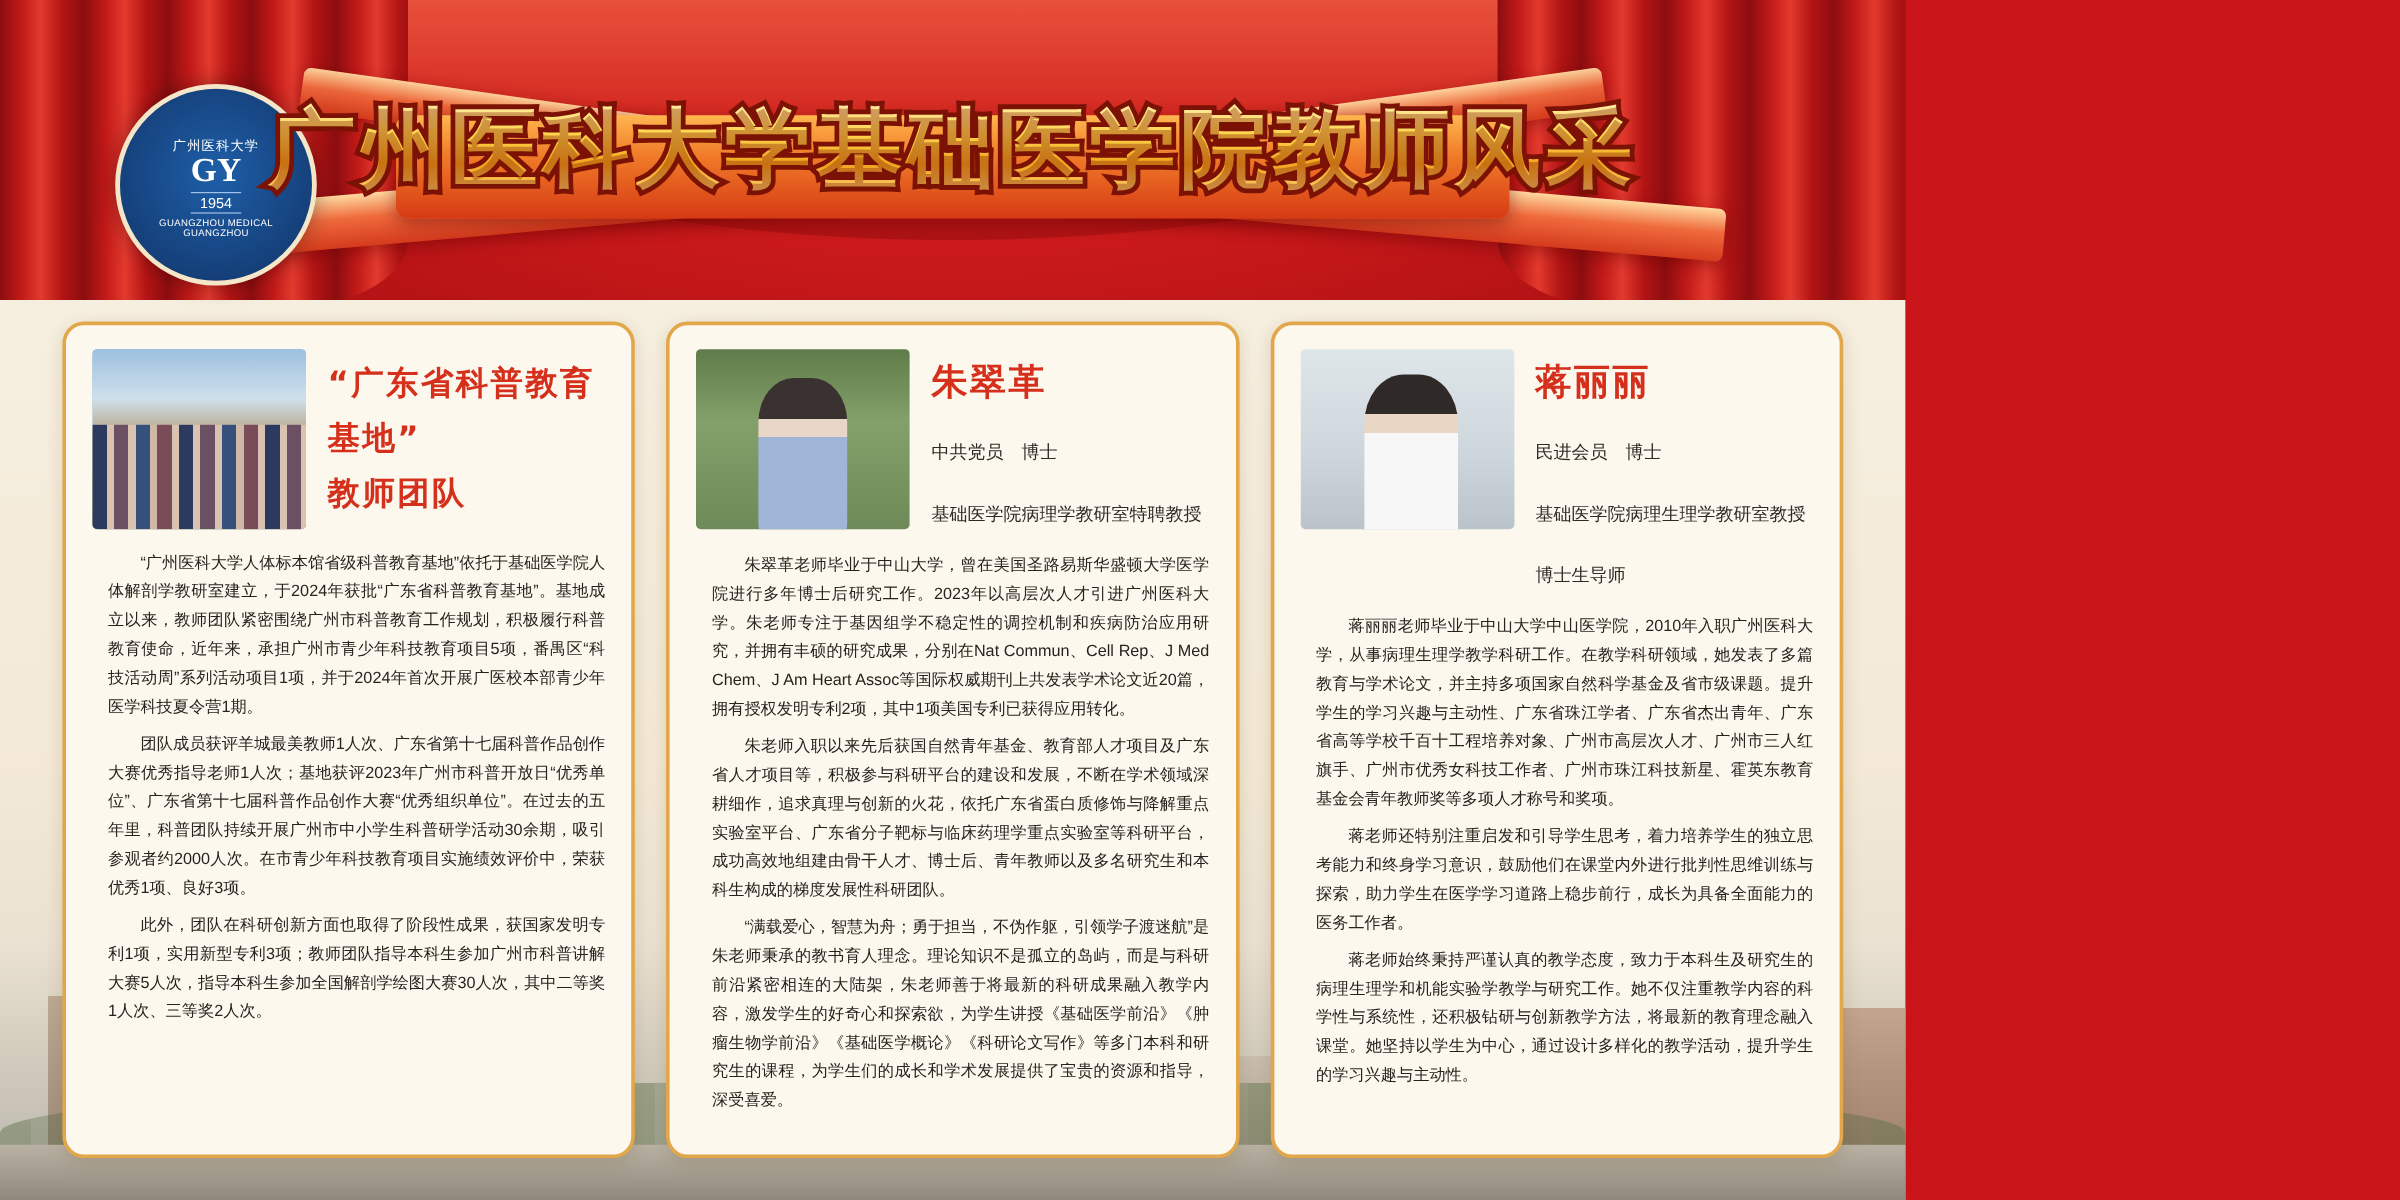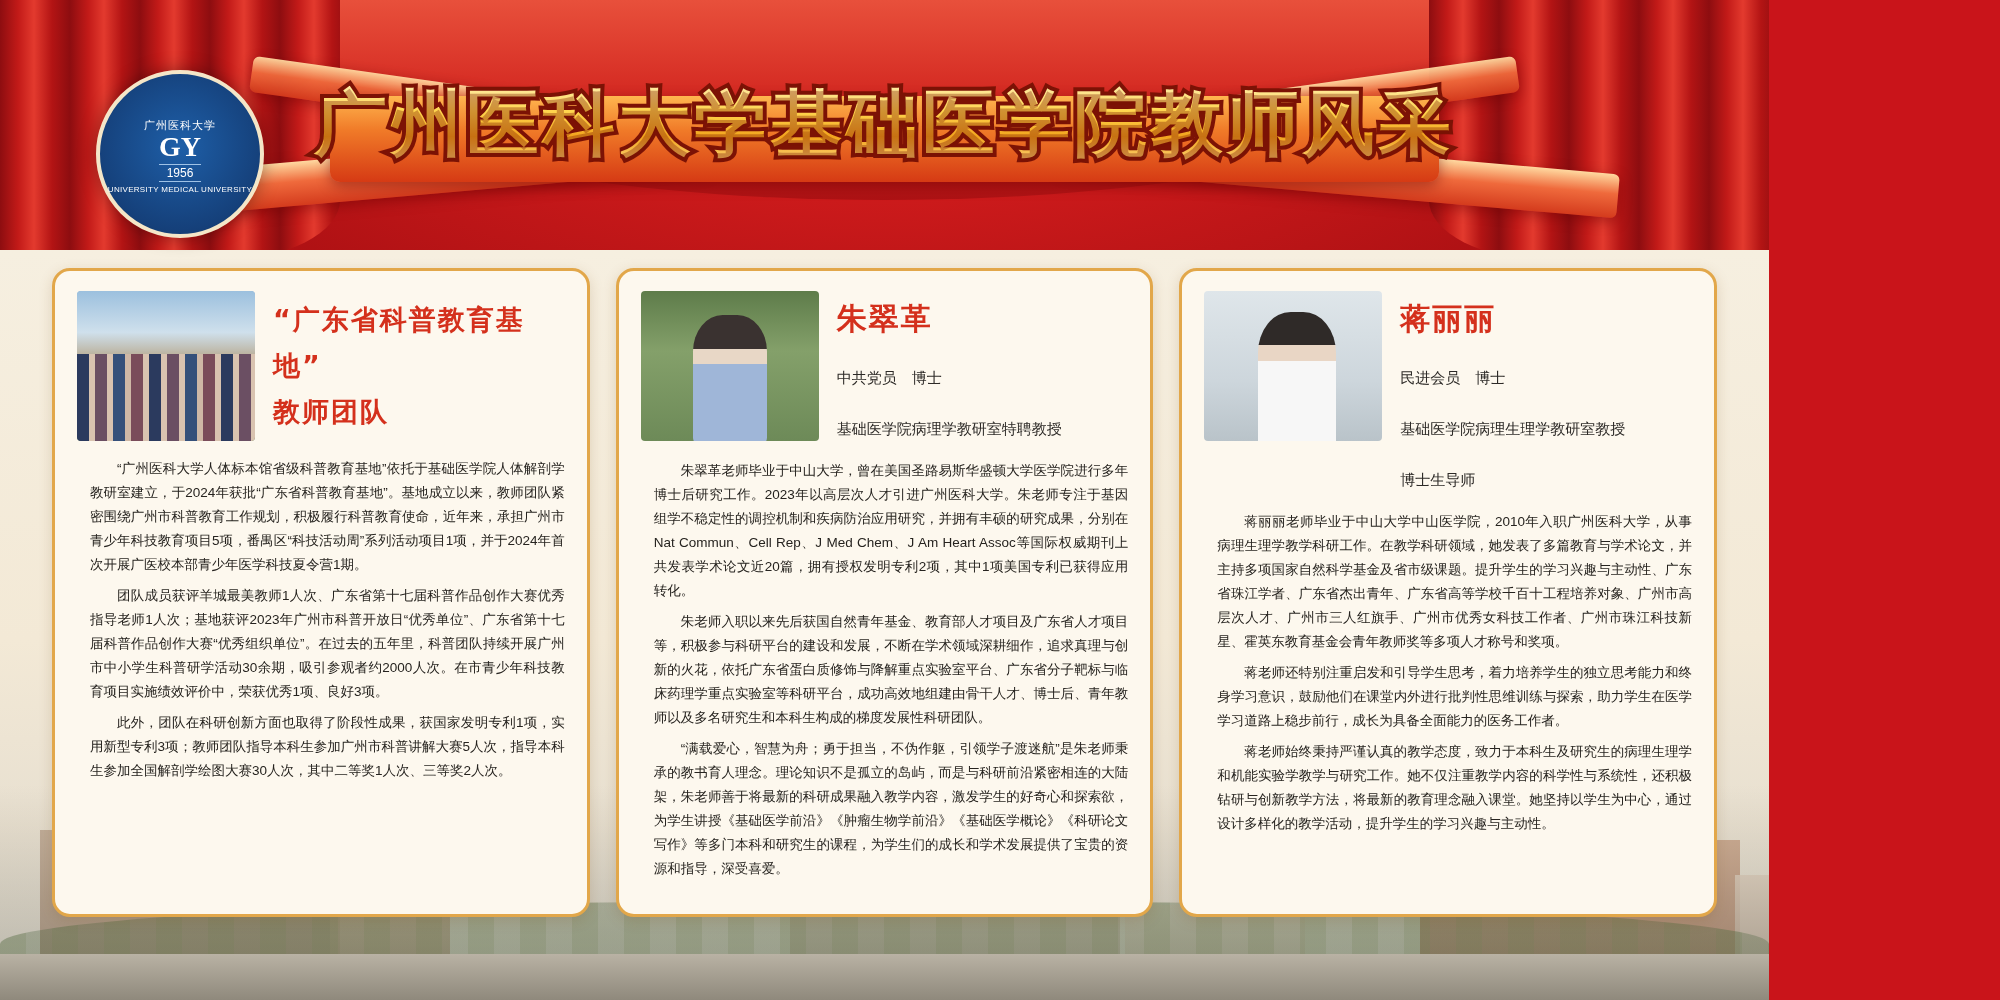--- a/index.html
+++ b/index.html
@@ -4,21 +4,21 @@
 <style>
   * { box-sizing: border-box; margin: 0; padding: 0; }
   body {
     width: 2000px; height: 1000px;
     font-family: "Liberation Sans", sans-serif;
     overflow: hidden;
     background: #c9141a;
   }
   .poster {
     position: relative;
-    width: 1769px; height: 1000px;
+    width: 1588px; height: 1000px;
     background:
       radial-gradient(ellipse 900px 400px at 50% 0%, #e8423a 0%, #cf1b1c 45%, #a80f12 100%);
     overflow: hidden;
   }
   
   .curtain-left, .curtain-right {
     position: absolute; top: 0; height: 260px; width: 340px;
     background: repeating-linear-gradient(90deg,
        #8d0d10 0px, #c21a18 18px, #e33a2e 34px, #b31414 52px, #8d0d10 70px);
     z-index: 2;
@@ -197,22 +197,22 @@
 
   <div class="ribbon r3"></div>
   <div class="ribbon r4"></div>
   <div class="ribbon r1"></div>
   <div class="ribbon r2"></div>
   <div class="ribbon band"></div>
 
   <div class="logo">
     <div class="cn">广州医科大学</div>
     <div class="mark">GY</div>
-    <div class="yr">1956</div>
-    <div class="en">UNIVERSITY MEDICAL UNIVERSITY</div>
+    <div class="yr">1954</div>
+    <div class="en">GUANGZHOU MEDICAL GUANGZHOU</div>
   </div>
 
   <div class="main-title-shadow">广州医科大学基础医学院教师风采</div>
   <div class="title-wrap">
     <span class="main-title">广州医科大学基础医学院教师风采</span>
   </div>
 
   <div class="content">
     <div class="skyline">
       <div class="bld b1"></div>

